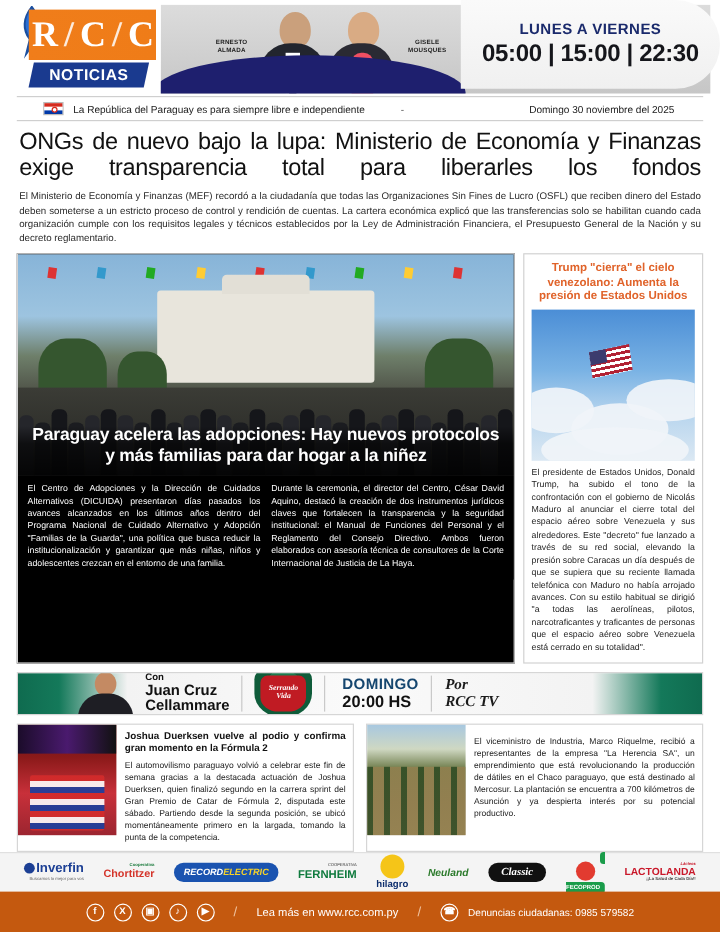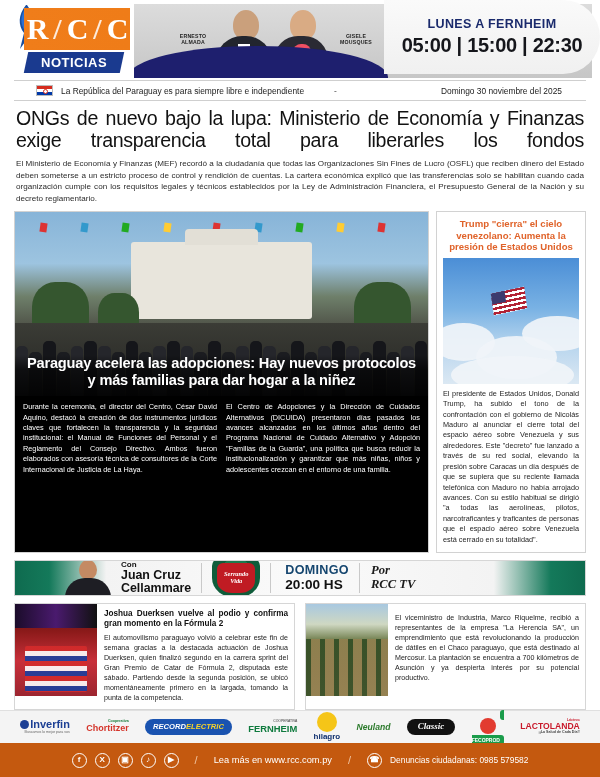--- a/index.html
+++ b/index.html
@@ -322,21 +322,21 @@
         <div class="shirt2"></div>
       </div>
       <div class="anchor-name n2">
         <div>GISELE</div>
         <div>MOUSQUES</div>
       </div>
       <div class="curve"></div>
     </div>
 
     <div class="sched">
-      <div class="days">LUNES A FERNHEIM</div>
+      <div class="days">LUNES A VIERNES</div>
       <div class="times">05:00 | 15:00 | 22:30</div>
     </div>
   </div>
 
   <div class="datebar">
     <span class="pyflag">
       <i class="r"></i>
         <i class="w"></i>
         <i class="b"></i>
         <i class="em"></i>
@@ -399,22 +399,22 @@
             <i></i>
             <i></i>
             <i></i>
             <i></i>
             <i></i>
             <i></i>
         </div>
         <div class="feature-title">Paraguay acelera las adopciones: Hay nuevos protocolos y más familias para dar hogar a la niñez</div>
       </div>
       <div class="feature-body">
+        <p>El Centro de Adopciones y la Dirección de Cuidados Alternativos (DICUIDA) presentaron días pasados los avances alcanzados en los últimos años dentro del Programa Nacional de Cuidado Alternativo y Adopción "Familias de la Guarda", una política que busca reducir la institucionalización y garantizar que más niñas, niños y adolescentes crezcan en el entorno de una familia.</p>
         <p>Durante la ceremonia, el director del Centro, César David Aquino, destacó la creación de dos instrumentos jurídicos claves que fortalecen la transparencia y la seguridad institucional: el Manual de Funciones del Personal y el Reglamento del Consejo Directivo. Ambos fueron elaborados con asesoría técnica de consultores de la Corte Internacional de Justicia de La Haya.</p>
-        <p>El Centro de Adopciones y la Dirección de Cuidados Alternativos (DICUIDA) presentaron días pasados los avances alcanzados en los últimos años dentro del Programa Nacional de Cuidado Alternativo y Adopción "Familias de la Guarda", una política que busca reducir la institucionalización y garantizar que más niñas, niños y adolescentes crezcan en el entorno de una familia.</p>
       </div>
     </div>
 
     <div class="sidecol">
       <div class="sidebox">
         <h3>Trump "cierra" el cielo venezolano: Aumenta la presión de Estados Unidos</h3>
         <div class="side-photo">
           <span class="cloud" style="left:-8%;top:52%;width:46%;height:30%;"></span>
           <span class="cloud" style="left:24%;top:62%;width:60%;height:34%;"></span>
           <span class="cloud" style="left:58%;top:46%;width:52%;height:28%;"></span>

